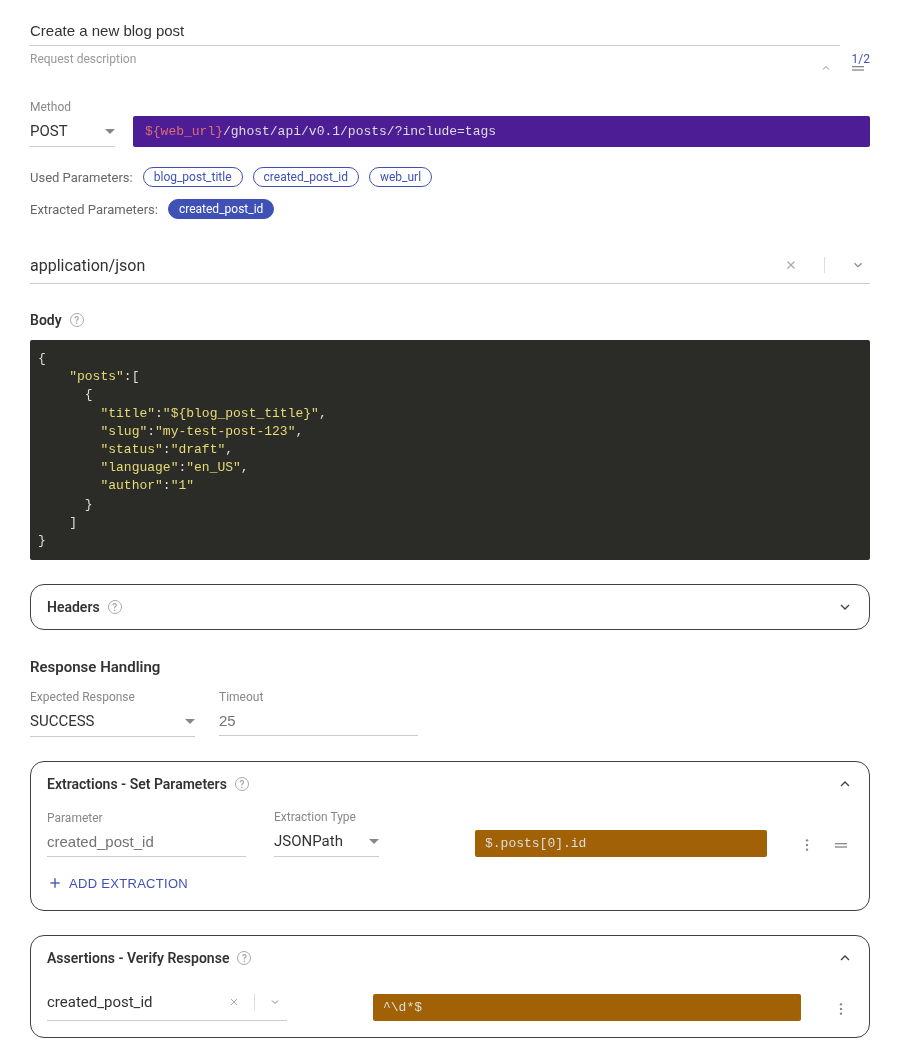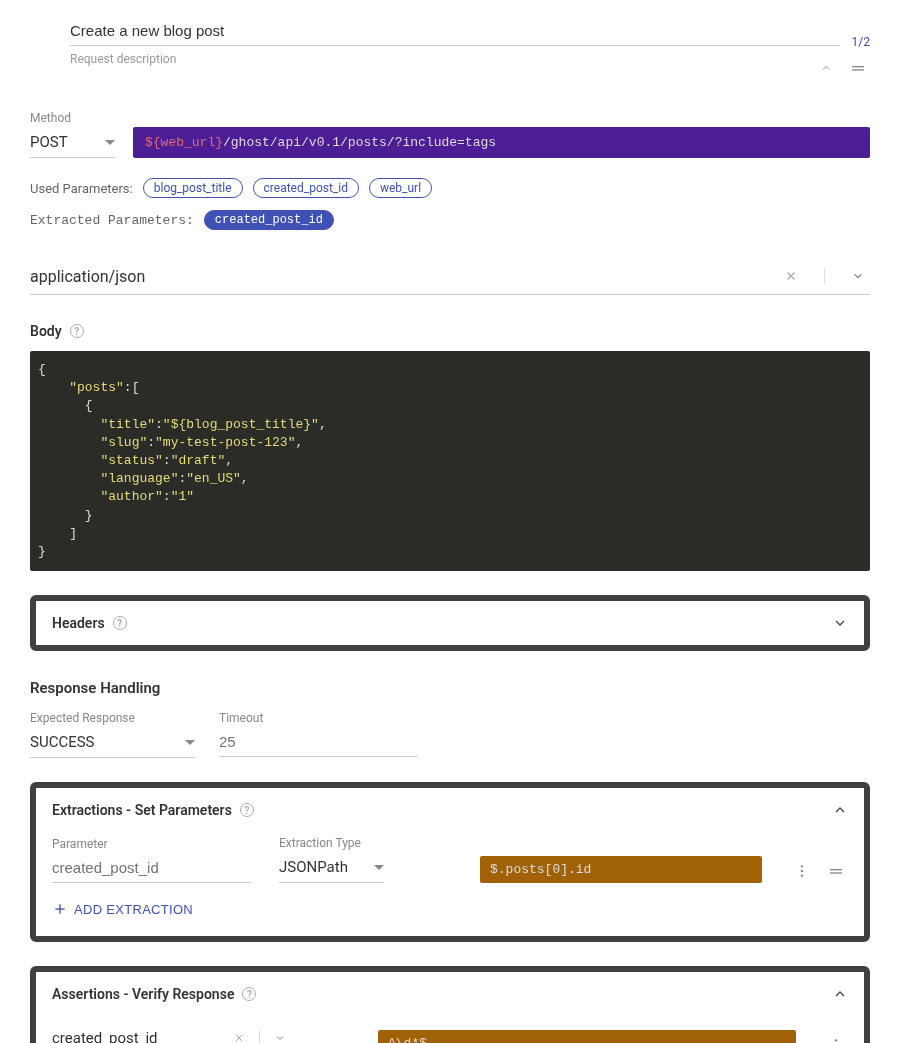--- a/index.html
+++ b/index.html
@@ -21,21 +21,21 @@
     outline: none;
     color: #333;
   }
   .pager { font-size: 12px; color: #3f51b5; }
   .icon-btn {
     width: 24px; height: 24px;
     display: flex; align-items: center; justify-content: center;
     color: #777; cursor: pointer; border: none; background: none;
   }
   .subtitle { font-size: 12px; color: #999; margin-top: 6px; }
-  .method-row { display: flex; gap: 18px; align-items: flex-end; margin-top: 31px; }
+  .method-row { display: flex; gap: 18px; align-items: flex-end; margin-top: 20px; }
   .field-block { display: flex; flex-direction: column; }
   .field-label { font-size: 12px; color: #888; margin-bottom: 2px; }
   .select-like {
     display: flex; align-items: center; justify-content: space-between;
     border-bottom: 1px solid #ccc;
     padding: 6px 0;
     min-width: 85px;
     font-size: 15px;
     color: #333;
     cursor: pointer;
@@ -96,22 +96,22 @@
     font-family: "Courier New", monospace;
     font-size: 13px;
     line-height: 1.4;
     padding: 10px 8px;
     margin-top: 12px;
     white-space: pre;
     border-radius: 2px;
   }
   .code-block .k { color: #e6db74; }
   .panel {
-    border: 6px solid #404040;
-    border-radius: 6px;
+    border: 1px solid #404040;
+    border-radius: 14px;
     margin-top: 24px;
   }
   .panel-header {
     display: flex; align-items: center; justify-content: space-between;
     padding: 14px 16px;
     cursor: pointer;
   }
   .panel-title { font-weight: 600; font-size: 14px; display: flex; align-items: center; gap: 8px; }
   .panel-body { padding: 0 16px 16px 16px; }
   .response-heading { font-weight: 600; font-size: 15px; margin-top: 28px; }
@@ -148,21 +148,21 @@
     font-size: 15px;
   }
   .param-select .txt { flex: 1; }
   svg { display: block; }
 </style>
 </head>
 <body>
 
 <div class="container">
 
-  <div style="display:flex; align-items:center;margin-left:40px;">
+  <div style="display:flex; align-items:flex-end;">
     <div style="flex:1;">
       <div class="top-row">
         <input class="title-input" value="Create a new blog post" style="">
       </div>
       <div class="subtitle">Request description</div>
     </div>
     <div style="display:flex; align-items:center; gap:8px; margin-left:12px; padding-top:2px;">
       <span class="pager">1/2</span>
     </div>
   </div>
@@ -194,21 +194,21 @@
     </div>
   </div>
 
   <div class="params-row">
     <span>Used Parameters:</span>
     <span class="chip">blog_post_title</span>
     <span class="chip">created_post_id</span>
     <span class="chip">web_url</span>
   </div>
 
-  <div class="params-row" style="margin-top:12px;font-family:Liberation Mono, monospace;">
+  <div class="params-row" style="margin-top:12px;">
     <span>Extracted Parameters:</span>
     <span class="chip solid">created_post_id</span>
   </div>
 
   <div class="content-type-row">
     <span class="content-type-text">application/json</span>
     <button class="icon-btn">
       <svg width="14" height="14" viewBox="0 0 24 24" fill="none" stroke="#aaa" stroke-width="2">
           <line x1="18" y1="6" x2="6" y2="18"></line>
           <line x1="6" y1="6" x2="18" y2="18"></line>

